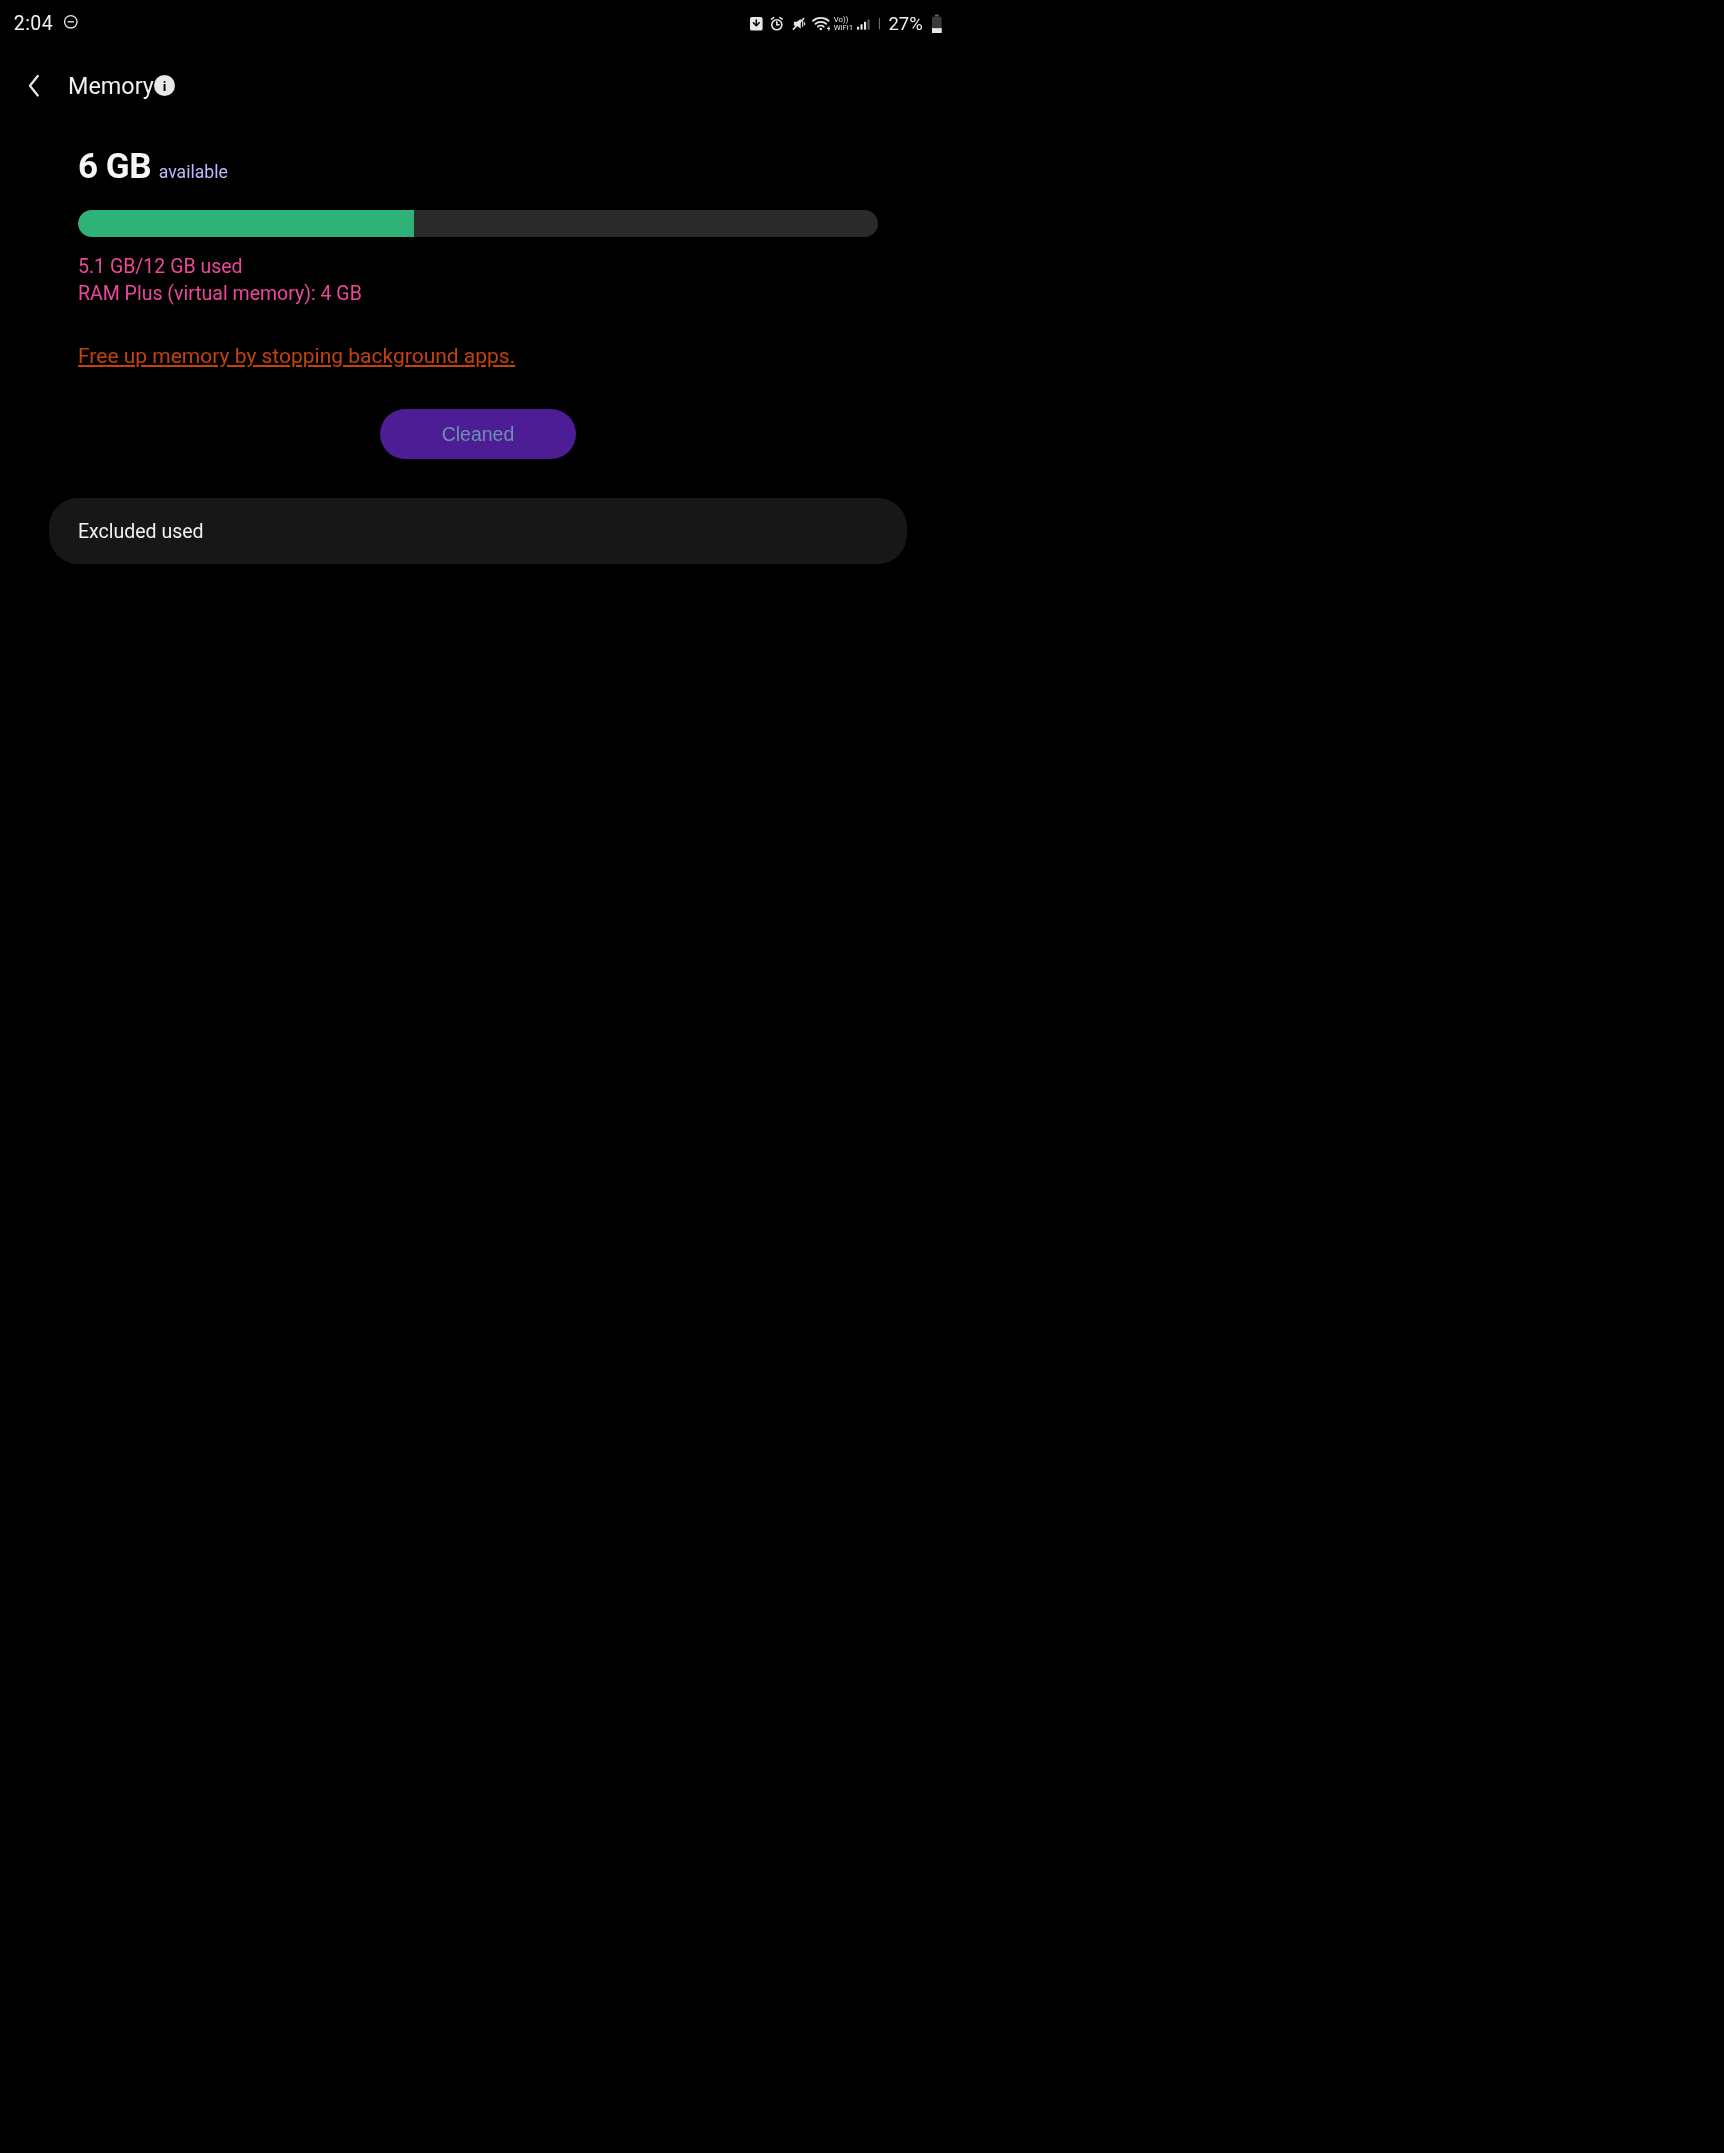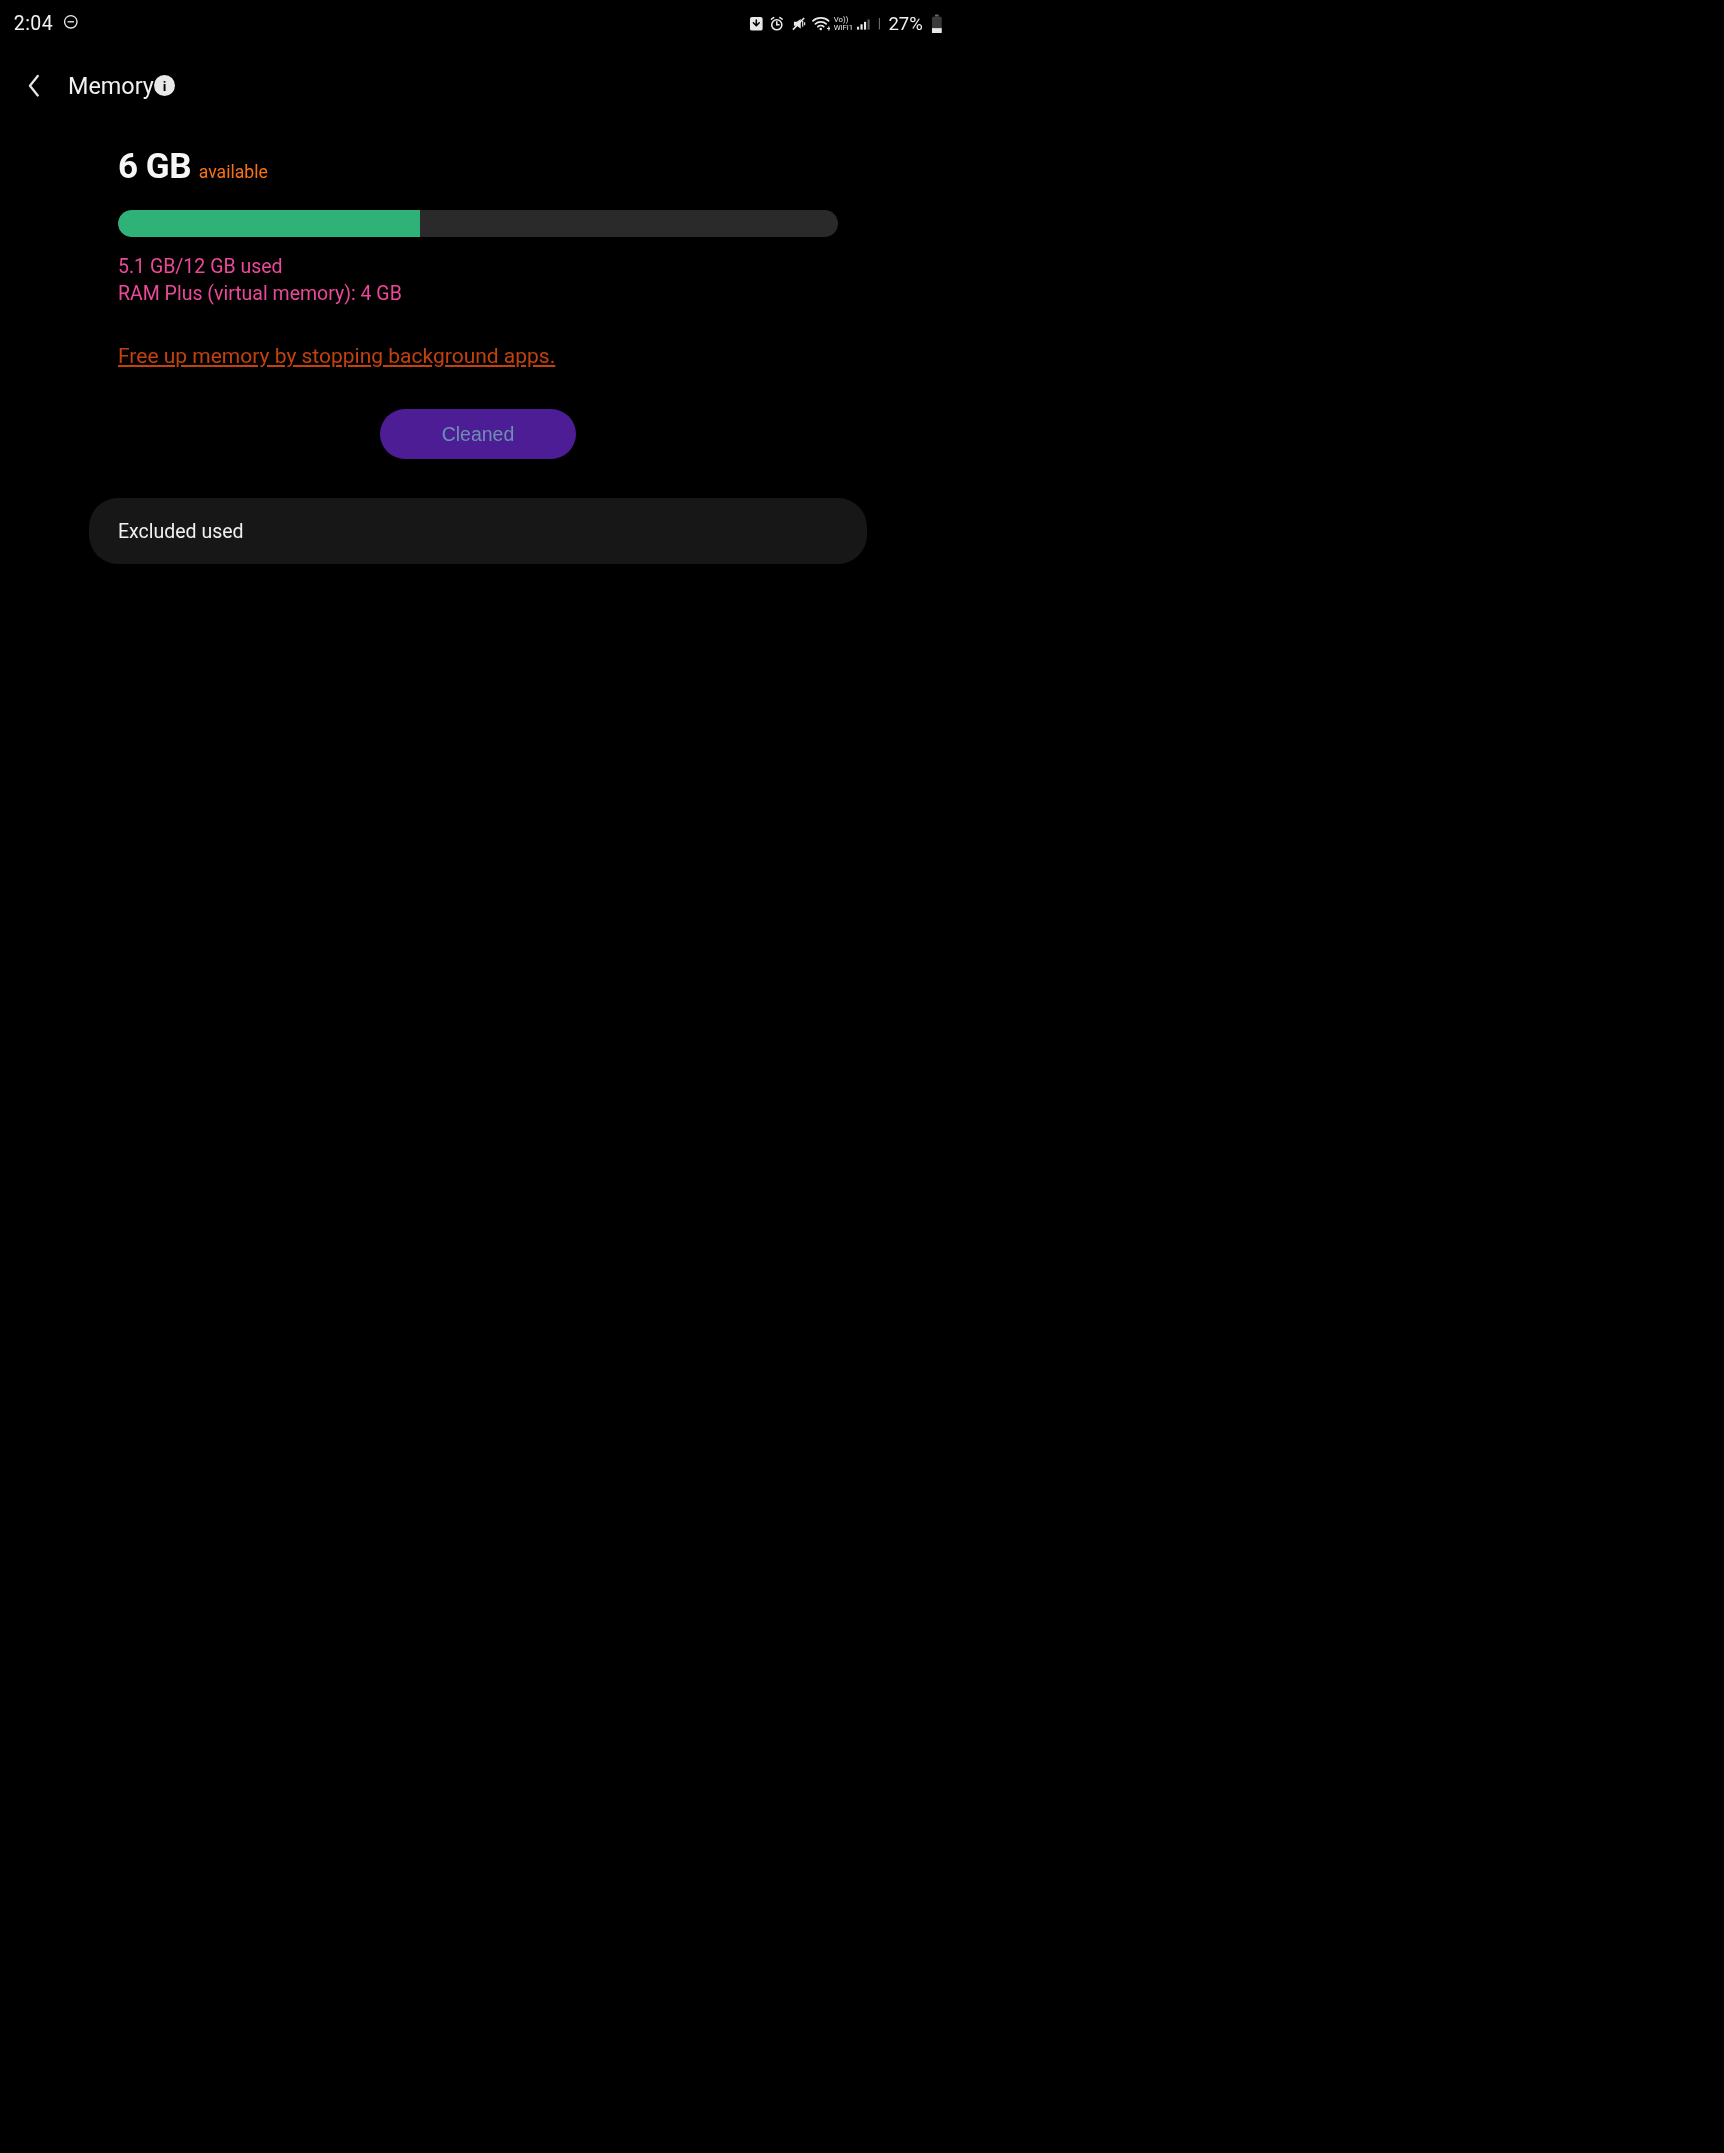--- a/index.html
+++ b/index.html
@@ -90,31 +90,31 @@
     font-size: 13.7px;
     font-weight: 700;
     cursor:pointer;
   }
 
   
   .content {
     position: absolute;
     top: 146px;
     left: 0; right: 0;
-    padding: 0 118px;
+    padding: 0 78px;
     box-sizing: border-box;
   }
   .mem-headline {
     display:flex;
     align-items: baseline;
     gap: 7.8px;
     color:#f6f6f6;
   }
   .mem-amount { font-size: 35px; font-weight: 700; letter-spacing: -0.5px; }
-  .mem-available { font-size: 17.6px; color:#f97316; }
+  .mem-available { font-size: 17.6px; color:#c4b5fd; }
 
   .progress {
     margin-top: 23.4px;
     height: 27px;
     border-radius: 13.7px;
     background: #2a2a2a;
     overflow: hidden;
     position: relative;
   }
   .progress-fill {

